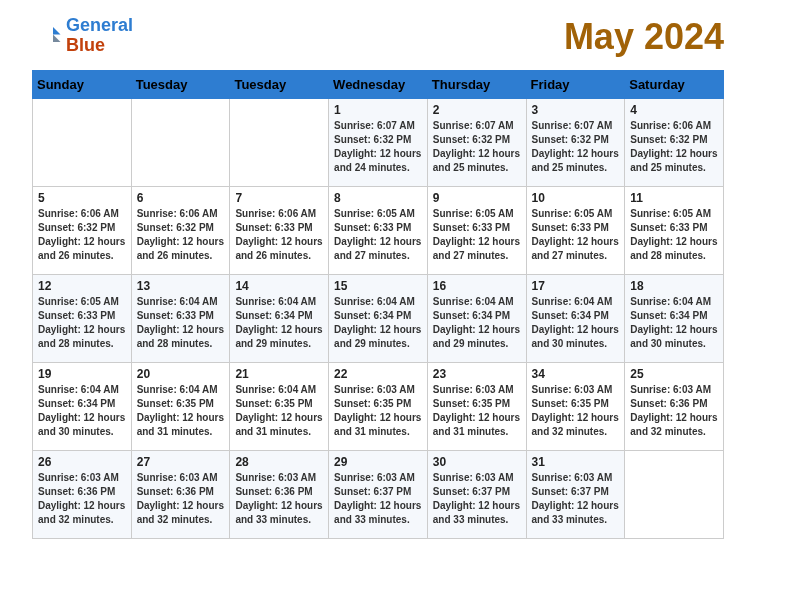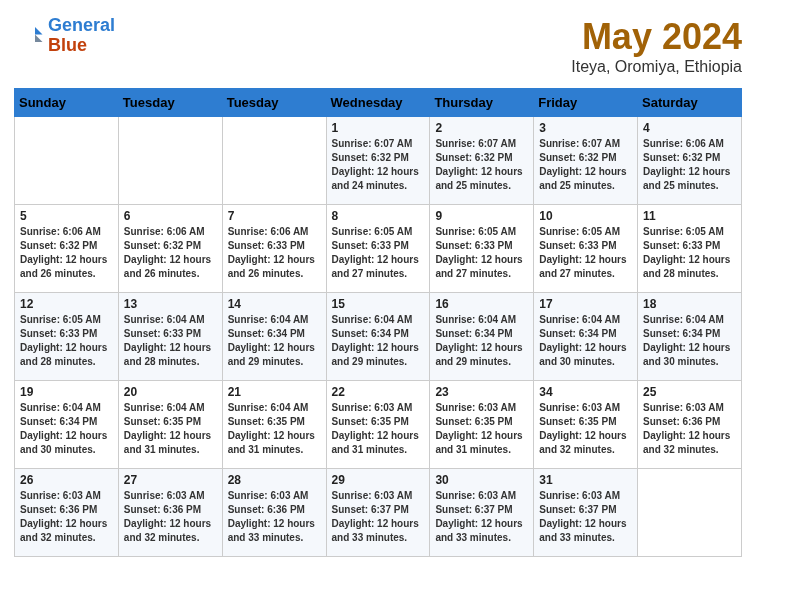--- a/index.html
+++ b/index.html
@@ -4,21 +4,21 @@
   <style>
     * { box-sizing: border-box; margin: 0; padding: 0; }
     body {
       font-family: Arial, sans-serif;
       background: #fff;
       width: 792px;
       min-height: 612px;
     }
     .page {
       width: 756px;
-      padding: 16px 14px;
+      padding: 16px 32px;
     }
     .header {
       display: flex;
       justify-content: space-between;
       align-items: flex-start;
       margin-bottom: 12px;
     }
     .logo {
       display: flex;
       align-items: center;
@@ -105,21 +105,20 @@
         <polygon points="28,8 38,18 28,18" fill="#2e7dd1"></polygon>
         <polygon points="28,18 38,28 28,28" fill="#1a3a5c" opacity="0.6"></polygon>
       </svg>
       <div class="logo-text">
         <div><span>General</span></div>
         <div style="color:#c2410c">Blue</div>
       </div>
     </div>
     <div class="title-block">
       <div class="month-title">May 2024</div>
-      <div class="location">Iteya, Oromiya, Ethiopia</div>
     </div>
   </div>
 
   <table>
     <thead>
       <tr>
         <th>Sunday</th>
         <th>Tuesday</th>
         <th>Tuesday</th>
         <th>Wednesday</th>

